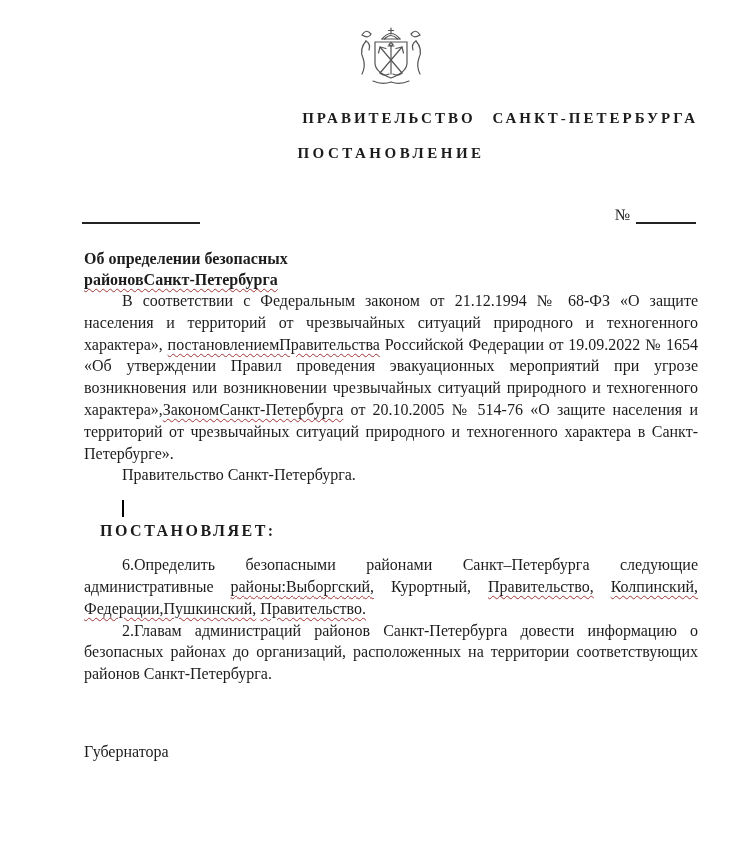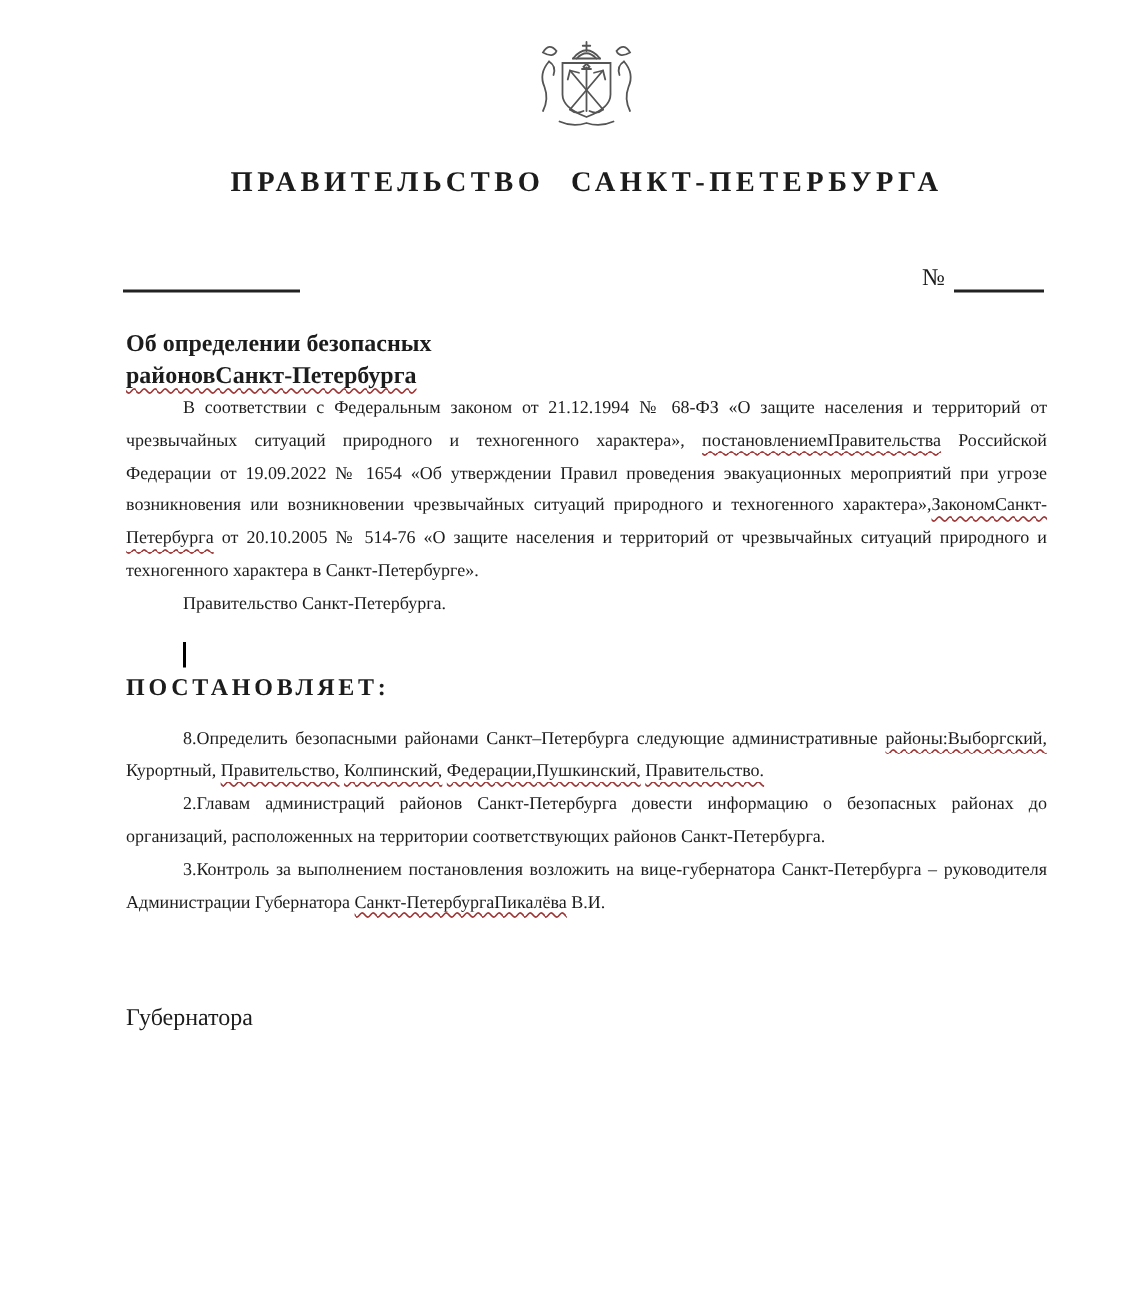--- a/index.html
+++ b/index.html
@@ -8,51 +8,51 @@
     font-family: "Liberation Serif", "DejaVu Serif", serif;
     color: #1c1c1c;
     overflow: hidden;
   }
   .page { padding: 24px 52px 0 84px; box-sizing: border-box; width: 750px; height: 862px; }
 
   .emblem-wrap { text-align: center; margin: 0 0 16px 0; }
   .emblem-wrap svg { display: inline-block; }
 
   .org-name {
-    text-align: center; font-weight: bold; font-size: 19px;
+    text-align: right; font-weight: bold; font-size: 15px;
     letter-spacing: 3px; word-spacing: 10px; margin: 0 0 0 0;
   }
   .doc-type {
     text-align: center; font-weight: bold; font-size: 15px;
     letter-spacing: 3.5px; margin: 18px 0 0 0;
   }
 
   .date-number-row {
     display: flex; justify-content: space-between; align-items: flex-end;
     margin-top: 42px; height: 20px;
   }
   .date-line { display: inline-block; width: 118px; border-bottom: 2px solid #222; height: 16px; margin-left: -2px; }
   .number-group { font-size: 16px; display: flex; align-items: flex-end; margin-right: 2px; }
   .number-line { display: inline-block; width: 60px; border-bottom: 2px solid #222; height: 14px; margin-left: 6px; }
 
   .subject { margin-top: 24px; font-weight: bold; font-size: 16px; line-height: 21px; }
   .subject div { white-space: nowrap; }
 
   p.body-par {
-    margin: 0; font-size: 12px; line-height: 21.8px;
+    margin: 0; font-size: 16px; line-height: 21.8px;
     text-align: justify; text-indent: 38px;
   }
   .first-par { margin-top: 32px; }
 
   .caret-line { height: 24px; margin-top: 12px; position: relative; }
   .caret { position: absolute; left: 38px; top: 2px; width: 2px; height: 17px; background: #000; }
 
   .resolves {
     font-weight: bold; font-size: 16px; letter-spacing: 2.5px;
-    margin: 0 0 14px 0;
+    margin: 0 0 14px 16px;
   }
 
   .signature { margin-top: 56px; font-size: 16px; line-height: 22px; font-family: Liberation Serif, serif; }
   .signature div { white-space: nowrap; }
 
   .sq {
     text-decoration: underline;
     text-decoration-style: wavy;
     text-decoration-color: #9e3434;
     text-decoration-thickness: 1px;
@@ -88,20 +88,21 @@
         <path d="M71 17 q7 8 3 17 q-3 8 1 16"></path>
         <path d="M71 17 q-5 3 -3 9"></path>
         <path d="M75 11 q-4 -7 -9 -1 q2 5 9 1 z"></path>
 
         <path d="M28 57 q9 4 18 1 q9 3 18 -1"></path>
       </svg>
     </span>
   </div>
 
   <div class="org-name">ПРАВИТЕЛЬСТВО САНКТ-ПЕТЕРБУРГА</div>
+  <div class="doc-type">ПОСТАНОВЛЕНИЕ</div>
 
   <div class="date-number-row">
     <span class="date-line"></span>
     <span class="number-group">
         <span>№</span>
         <span class="number-line"></span>
       </span>
   </div>
 
   <div class="subject">
@@ -112,23 +113,22 @@
   <p class="body-par first-par"><span>В соответствии с Федеральным законом от 21.12.1994 № 68-ФЗ «О защите населения и территорий от чрезвычайных ситуаций природного и техногенного характера», </span><span class="sq">постановлениемПравительства</span><span> Российской Федерации от 19.09.2022 № 1654 «Об утверждении Правил проведения эвакуационных мероприятий при угрозе возникновения или возникновении чрезвычайных ситуаций природного и техногенного характера»,</span><span class="sq">ЗакономСанкт-Петербурга</span><span> от 20.10.2005 № 514-76 «О защите населения и территорий от чрезвычайных ситуаций природного и техногенного характера в Санкт-Петербурге».</span></p>
 
   <p class="body-par"><span>Правительство Санкт-Петербурга.</span></p>
 
   <div class="caret-line">
     <span class="caret"></span>
   </div>
 
   <div class="resolves">ПОСТАНОВЛЯЕТ:</div>
 
-  <p class="body-par"><span>8.Определить безопасными районами Санкт–Петербурга следующие административные </span><span class="sq">районы:Выборгский,</span><span> Курортный, </span><span class="sq">Правительство,</span><span> </span><span class="sq">Колпинский,</span><span> </span><span class="sq">Федерации,Пушкинский,</span><span> </span><span class="sq">Правительство.</span></p>
+  <p class="body-par"><span>6.Определить безопасными районами Санкт–Петербурга следующие административные </span><span class="sq">районы:Выборгский,</span><span> Курортный, </span><span class="sq">Правительство,</span><span> </span><span class="sq">Колпинский,</span><span> </span><span class="sq">Федерации,Пушкинский,</span><span> </span><span class="sq">Правительство.</span></p>
 
   <p class="body-par"><span>2.Главам администраций районов Санкт-Петербурга довести информацию о безопасных районах до организаций, расположенных на территории соответствующих районов Санкт-Петербурга.</span></p>
 
-  <p class="body-par"><span>3.Контроль за выполнением постановления возложить на вице-губернатора Санкт-Петербурга – руководителя Администрации Губернатора </span><span class="sq">Санкт-ПетербургаПикалёва</span><span> В.И.</span></p>
 
   <div class="signature">
     <div>Губернатора</div>
   </div>
 
 </div>
 
 </body></html>

